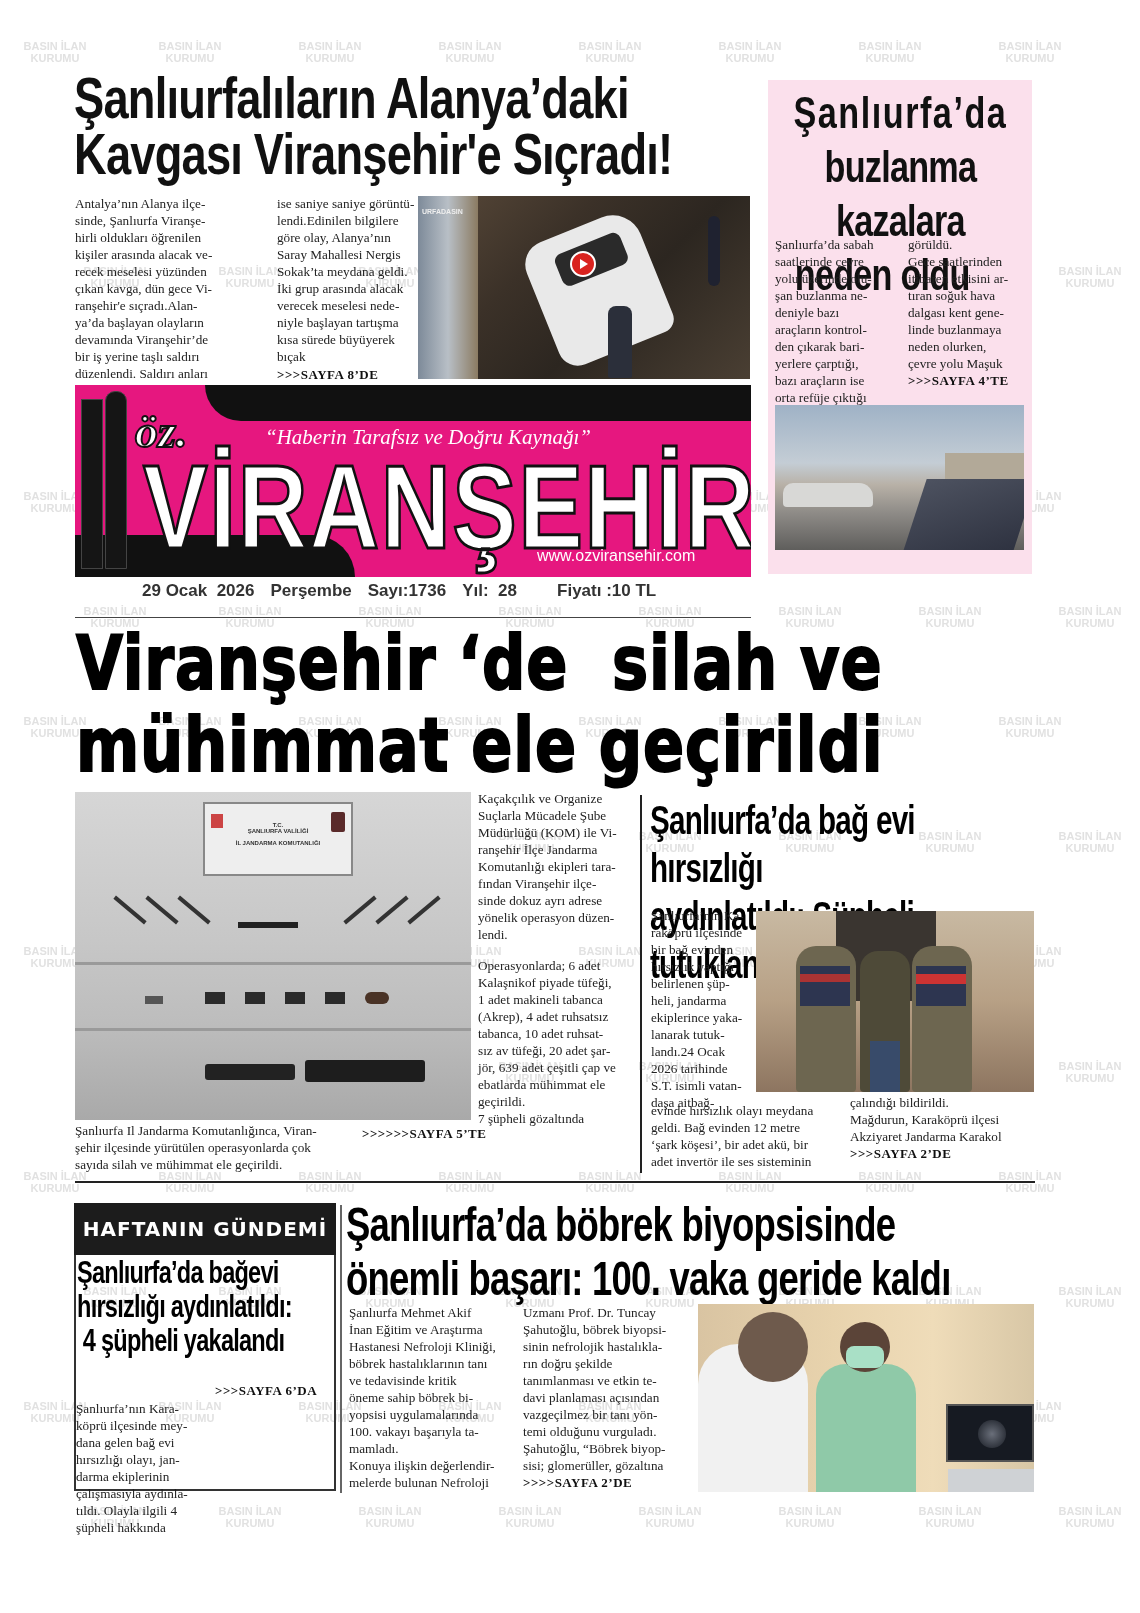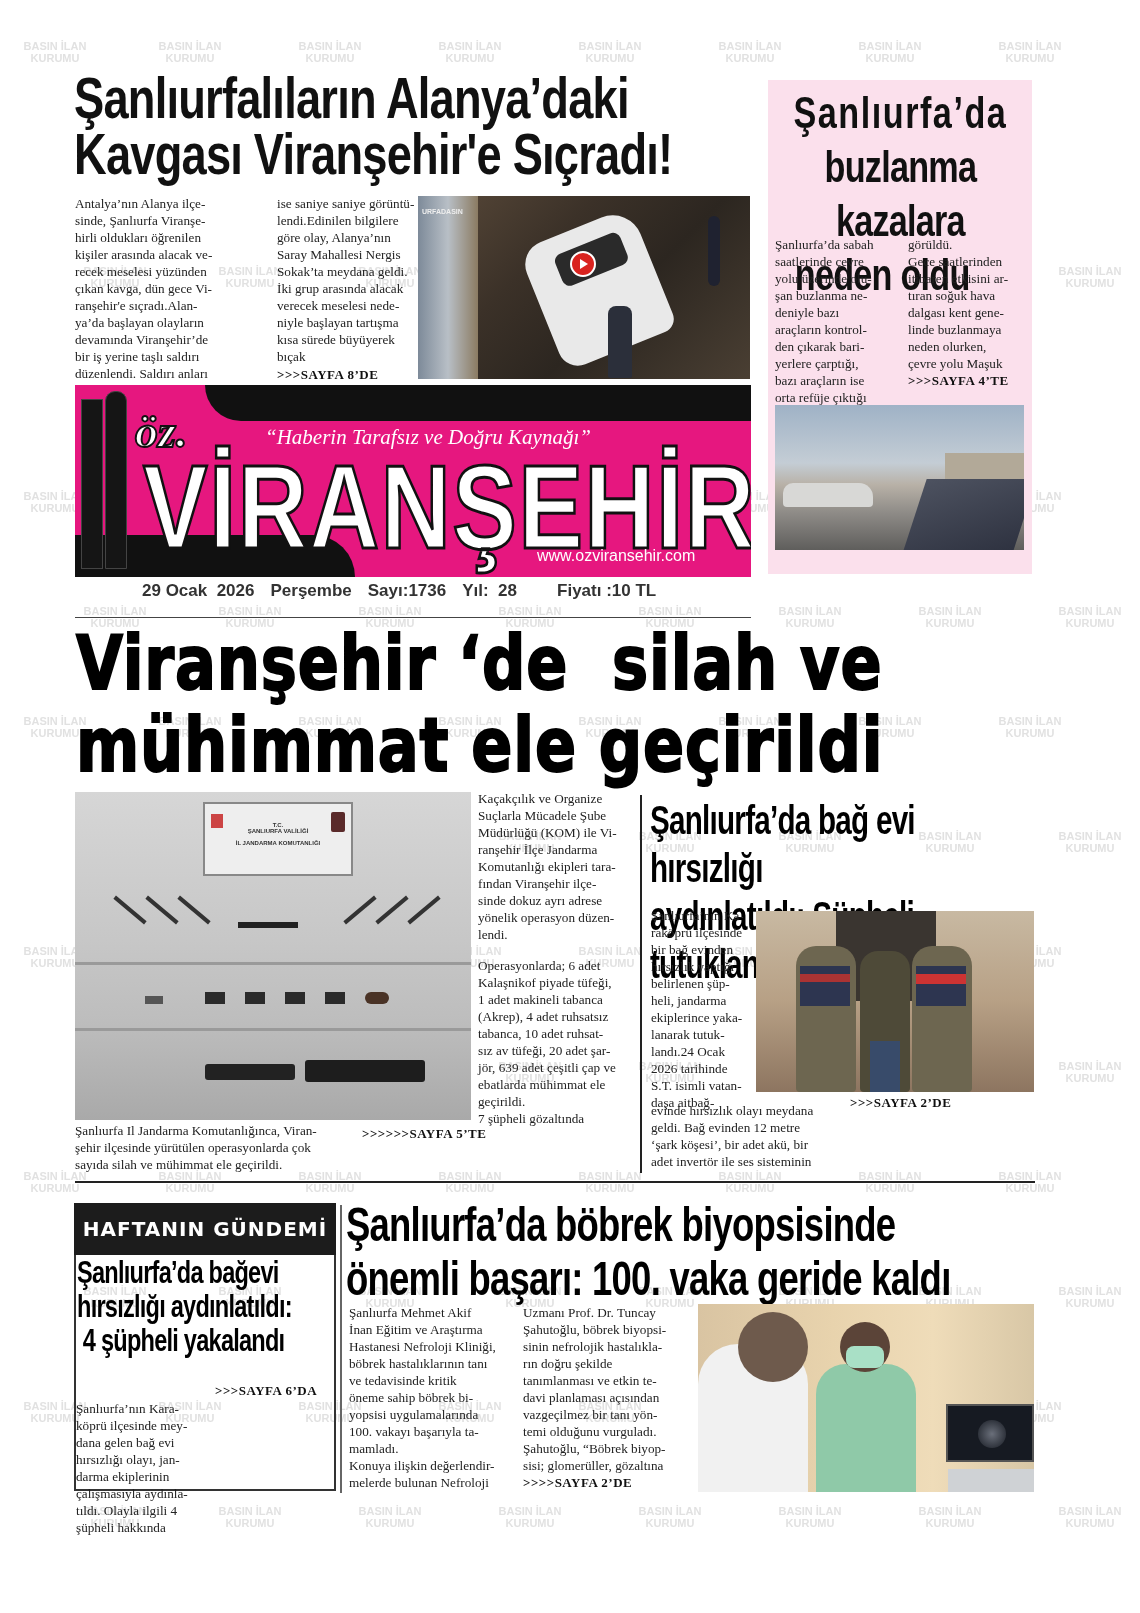--- a/index.html
+++ b/index.html
@@ -605,20 +605,23 @@
     <div style="position:absolute; left:4px; top:28px; width:50px; height:10px; background:#c33;"></div>
   </div>
 </div>
 <div class="abs body-text" style="left:651px; top:1102px; width:195px;">
   <p>evinde hırsızlık olayı meydana
 geldi. Bağ evinden 12 metre
 ‘şark köşesi’, bir adet akü, bir
 adet invertör ile ses sisteminin</p>
 </div>
 <div class="abs body-text" style="left:850px; top:1094px; width:185px;">
+  <p>çalındığı bildirildi.
+Mağdurun, Karaköprü ilçesi
+Akziyaret Jandarma Karakol</p>
   <div class="more">&gt;&gt;&gt;SAYFA 2’DE</div>
 </div>
 
 <div class="rule" style="left:75px; top:1181px; width:960px; height:2px;"></div>
 
 <div class="abs" style="left:74px; top:1203px; width:262px; height:288px; border:2px solid #333; border-top:none;"></div>
 <div class="abs" style="left:74px; top:1203px; width:262px; height:52px; background:#1c1c1c; color:#fff; font-family:'DejaVu Sans',sans-serif; font-weight:700; font-size:20px; line-height:52px; text-align:center; letter-spacing:1px;">
   <span>HAFTANIN GÜNDEMİ</span>
 </div>
 <div class="abs cond" style="left:77px; top:1256px; width:340px; font-size:31px; line-height:34px; color:#000; transform:scaleX(0.76);">

